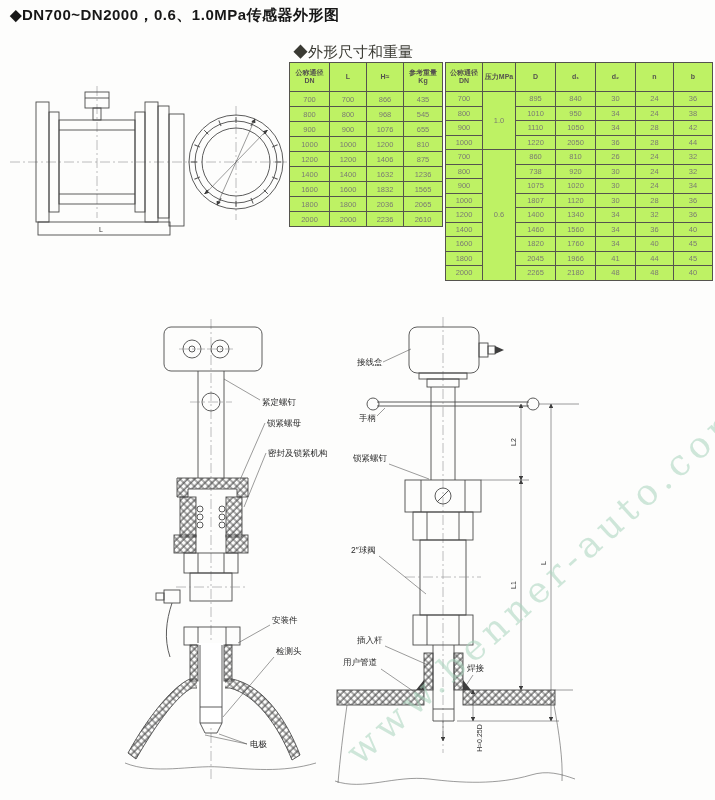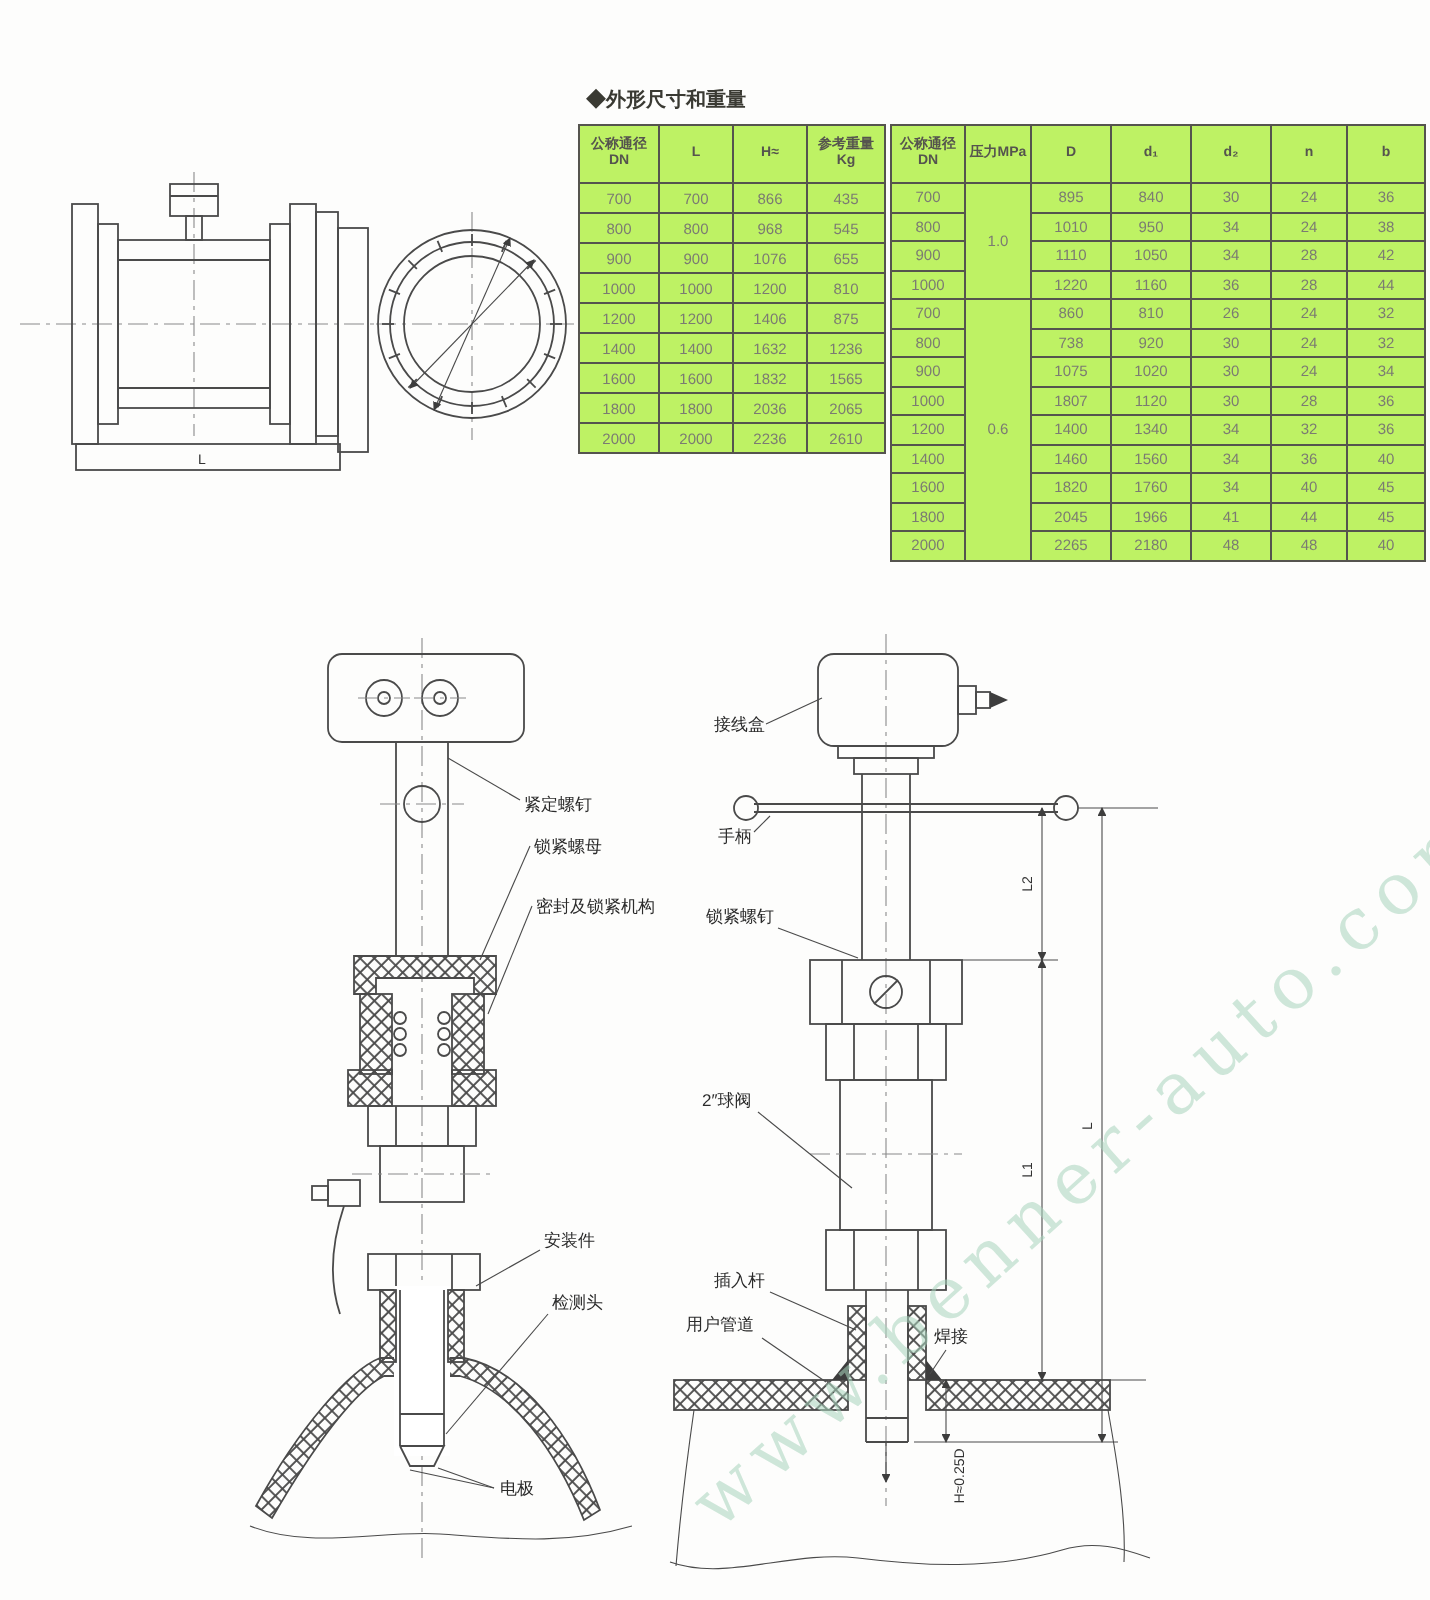--- a/index.html
+++ b/index.html
@@ -1,19 +1,19 @@
 <!DOCTYPE html>
 <html><head>
 <meta charset="utf-8">
 <style>
   html,body{margin:0;padding:0;background:#ffffff;}
   .page{position:relative;width:715px;height:800px;background:#fdfdfc;overflow:hidden;
         font-family:"Liberation Sans",sans-serif;}
   .title{position:absolute;left:10px;top:6px;font-size:15px;font-weight:bold;color:#171717;letter-spacing:.5px;}
-  .sublabel{position:absolute;left:293px;top:43px;font-size:10px;font-weight:bold;color:#3a3a33;}
+  .sublabel{position:absolute;left:293px;top:43px;font-size:15px;font-weight:normal;color:#3a3a33;}
   table.dim{position:absolute;border-collapse:collapse;background:#bef264;table-layout:fixed;}
   table.dim th, table.dim td{border:1px solid #55544e;text-align:center;padding:0;overflow:hidden;}
   table.dim th{font-size:7px;line-height:1.2;color:#55544e;font-weight:bold;height:28px;}
   table.dim td{font-size:7.5px;color:#7b7b72;}
   #table1{left:289px;top:62px;width:153px;}
   #table1 td{height:14px;}
   #table2{left:445px;top:62px;width:267px;}
   #table2 td{height:13.5px;}
   svg.draw{position:absolute;overflow:visible;}
   .draw line,.draw rect,.draw circle,.draw path,.draw ellipse{stroke:#4a4a4a;stroke-width:.9;fill:none;}
@@ -26,20 +26,21 @@
   .dl .fillh{fill:url(#hL);}
   .dr .fillh{fill:url(#hR);}
   .watermark{position:absolute;left:338px;top:742px;transform:rotate(-42deg);transform-origin:0 0;
      font-family:"DejaVu Serif",serif;font-size:36px;letter-spacing:6px;white-space:nowrap;opacity:.55;pointer-events:none;}
 </style>
 </head>
 <body>
 
 <div class="page">
 
+  <div class="title">◆DN700~DN2000，0.6、1.0MPa传感器外形图</div>
   <div class="sublabel">◆外形尺寸和重量</div>
 
   <svg class="draw" style="left:8px;top:78px;" width="280" height="172" viewBox="0 0 280 172">
     <defs>
       <marker id="arT" viewBox="0 0 10 10" refX="9" refY="5" markerWidth="8" markerHeight="8" orient="auto-start-reverse">
         <path class="solid" d="M0,0L10,5L0,10z"></path>
       </marker>
     </defs>
     <g>
       <line class="cl" x1="2" y1="84" x2="182" y2="84"></line>
@@ -204,21 +205,21 @@
           <td>900</td>
           <td>1110</td>
           <td>1050</td>
           <td>34</td>
           <td>28</td>
           <td>42</td>
         </tr>
         <tr>
           <td>1000</td>
           <td>1220</td>
-          <td>1160</td>
+          <td>2050</td>
           <td>36</td>
           <td>28</td>
           <td>44</td>
         </tr>
         <tr>
           <td>700</td>
           <td rowspan="9">0.6</td>
           <td>860</td>
           <td>810</td>
           <td>26</td>

